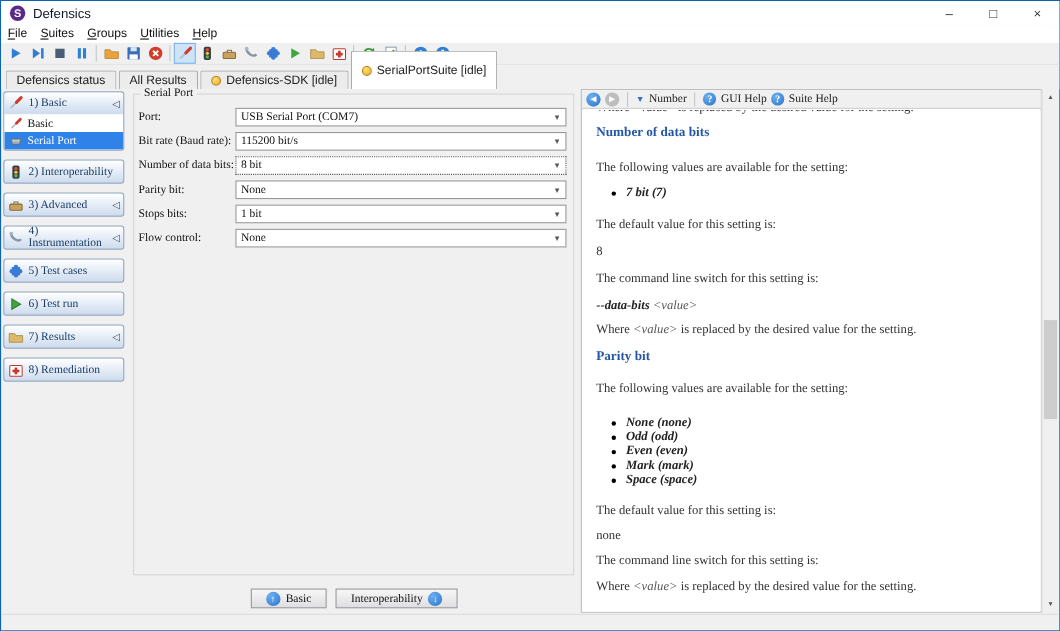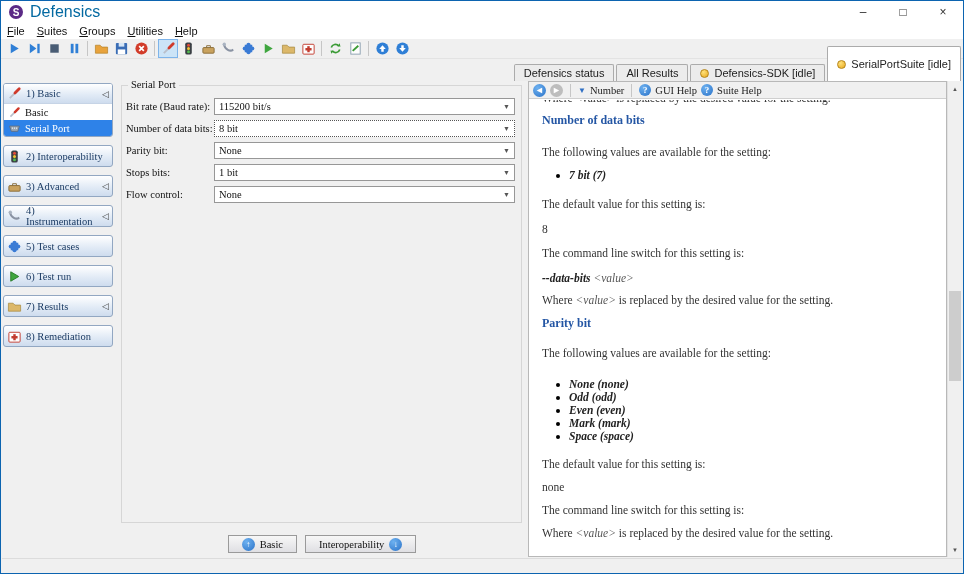--- a/index.html
+++ b/index.html
@@ -2,38 +2,38 @@
 <html><head>
 <meta charset="utf-8">
 <style>
   * { margin:0; padding:0; box-sizing:border-box; }
   html,body { width:964px; height:574px; overflow:hidden; font-family:"Liberation Sans",sans-serif; }
   .win { position:absolute; inset:0; border:1px solid #0c64b0; background:#f0f0f0; }
 
   
   .titlebar { position:absolute; top:0; left:0; right:0; height:22px; background:#fff; display:flex; align-items:center; }
   .logo { width:14px; height:14px; border-radius:50%; background:#5b2a86; color:#fff; font-size:10px; font-weight:bold; display:flex; align-items:center; justify-content:center; margin-left:8px; }
-  .title-text { font-size:16px; margin-left:7px; color:#0369a1; }
+  .title-text { font-size:12px; margin-left:7px; color:#0f172a; }
   .win-controls { position:absolute; right:0; top:0; height:22px; display:flex; }
   .win-btn { width:40px; height:22px; display:flex; align-items:center; justify-content:center; font-size:12px; color:#333; }
 
   
   .menubar { position:absolute; top:22px; left:0; right:0; height:16px; background:#fff; display:flex; align-items:center; font-size:11px; color:#111; }
   .menu-item { display:inline-block; padding:1px 6px; }
   .menu-item::first-letter { text-decoration:underline; }
 
   
   .toolbar { position:absolute; top:38px; left:0; right:0; height:20px; background:#f0f0f0; border-bottom:1px solid #e3e3e3; display:flex; align-items:center; padding-left:3px; }
   .tbtn { width:20px; height:19px; display:flex; align-items:center; justify-content:center; }
   .tbtn.active { background:#cce4f7; border:1px solid #7eb4ea; }
   .tsep { width:1px; height:15px; background:#c6c6c6; margin:0 3px; }
   .tbtn svg { width:15px; height:15px; }
 
   
-  .tabbar { position:absolute; top:58px; left:0; right:0; height:22px; background:#f0f0f0; display:flex; align-items:flex-end; padding-left:4px;justify-content:flex-end; }
+  .tabbar { position:absolute; top:58px; left:0; right:0; height:22px; background:#f0f0f0; display:flex; align-items:flex-end; padding-left:4px; }
   .tab { font-size:11px; color:#222; padding:0 9px; border:1px solid #ababab; border-bottom:none; background:#ececec; margin-right:2px; height:17px; display:flex; align-items:center; gap:5px; border-radius:2px 2px 0 0; }
   .tab.active { background:#fff; height:35px; z-index:2; }
   .dot { width:9px; height:9px; border-radius:50%; background:radial-gradient(circle at 35% 30%,#ffe17a,#e8a81c); border:1px solid #b5851a; flex:0 0 auto; }
 
   
   .content { position:absolute; top:80px; left:0; right:0; bottom:16px;font-family:Liberation Serif, serif; }
 
   
   .sidebar { position:absolute; left:2px; top:2px; width:110px; bottom:0; }
   .group { border:1px solid #92a7c2; border-radius:3px; background:linear-gradient(#ffffff,#e2ebf6 55%,#cedcee); margin-bottom:8px; overflow:hidden; }
@@ -366,20 +366,27 @@
       </div>
     </div>
 
     <div class="split-left"></div>
 
     <div class="main">
       <div class="groupbox">
         <span class="legend">Serial Port</span>
         <div class="rows">
           <div class="frow">
+            <span class="flabel">Port:</span>
+            <div class="combo">
+                <span>USB Serial Port (COM7)</span>
+                <span class="chev">▼</span>
+              </div>
+          </div>
+          <div class="frow">
             <span class="flabel">Bit rate (Baud rate):</span>
             <div class="combo">
                 <span>115200 bit/s</span>
                 <span class="chev">▼</span>
               </div>
           </div>
           <div class="frow">
             <span class="flabel">Number of data bits:</span>
             <div class="combo focused">
                 <span>8 bit</span>

